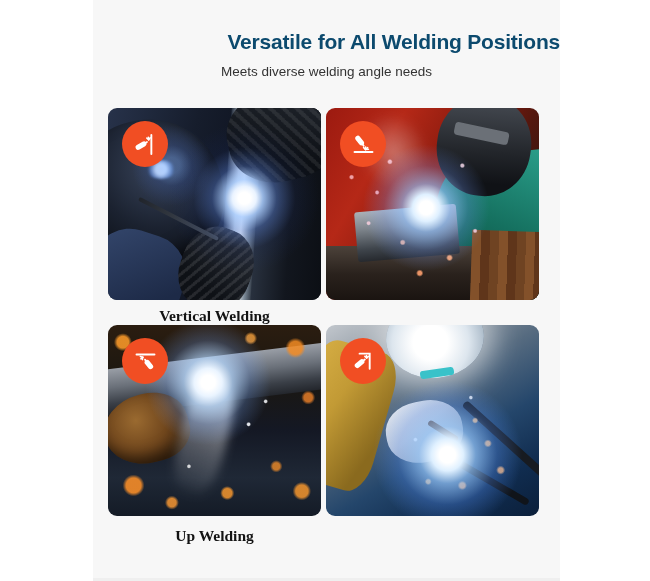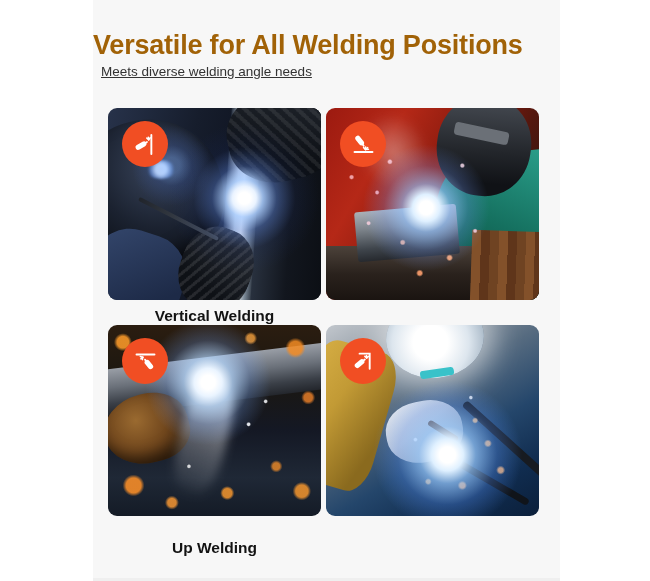--- a/index.html
+++ b/index.html
@@ -9,40 +9,40 @@
     background:#ffffff;
     overflow:hidden;
   }
   .page{position:relative;width:650px;height:581px;background:#ffffff;}
   .card{
     position:absolute;left:93px;top:0;width:467px;height:581px;
     background:#f7f7f7;border-bottom:3px solid #efefef;box-sizing:border-box;
   }
   .title{
     position:absolute;left:0;top:30px;width:100%;margin:0;
-    text-align:left;font-size:27px;font-weight:700;letter-spacing:-0.2px;
-    color:#a16207;
+    text-align:right;font-size:21px;font-weight:700;letter-spacing:-0.2px;
+    color:#0c4a6e;
   }
   .subtitle{
-    position:absolute;left:8px;top:64px;width:100%;
-    font-size:13.5px;color:#333333;text-decoration:underline;
+    position:absolute;left:0;top:64px;width:100%;
+    text-align:center;font-size:13.5px;color:#333333;
   }
   .grid{
     position:absolute;left:15px;top:108px;
     display:grid;grid-template-columns:213px 213px;column-gap:5px;
   }
-  figure.cell{margin:0;padding:0;width:213px;}
+  figure.cell{margin:0;padding:0;width:213px;font-family:Liberation Serif, serif;}
   .panel{
     position:relative;width:213px;border-radius:9px;overflow:hidden;
     background:#10151d;
   }
   .r1 .panel{height:192px;}
   .r2 .panel{height:191px;}
   .r1 .caption{padding-top:7px;}
-  .r2 .caption{padding-top:23px;}
+  .r2 .caption{padding-top:11px;}
   .caption{
     display:block;text-align:center;font-size:15.5px;font-weight:700;color:#131313;
   }
   .panel *{position:absolute;}
   .badge{
     left:14px;top:13px;width:46px;height:46px;border-radius:50%;
     background:#f14e23;z-index:6;display:flex;align-items:center;justify-content:center;
   }
   .badge svg{position:static;display:block;}
   .ovl{left:0;top:0;width:100%;height:100%;z-index:4;pointer-events:none;}

